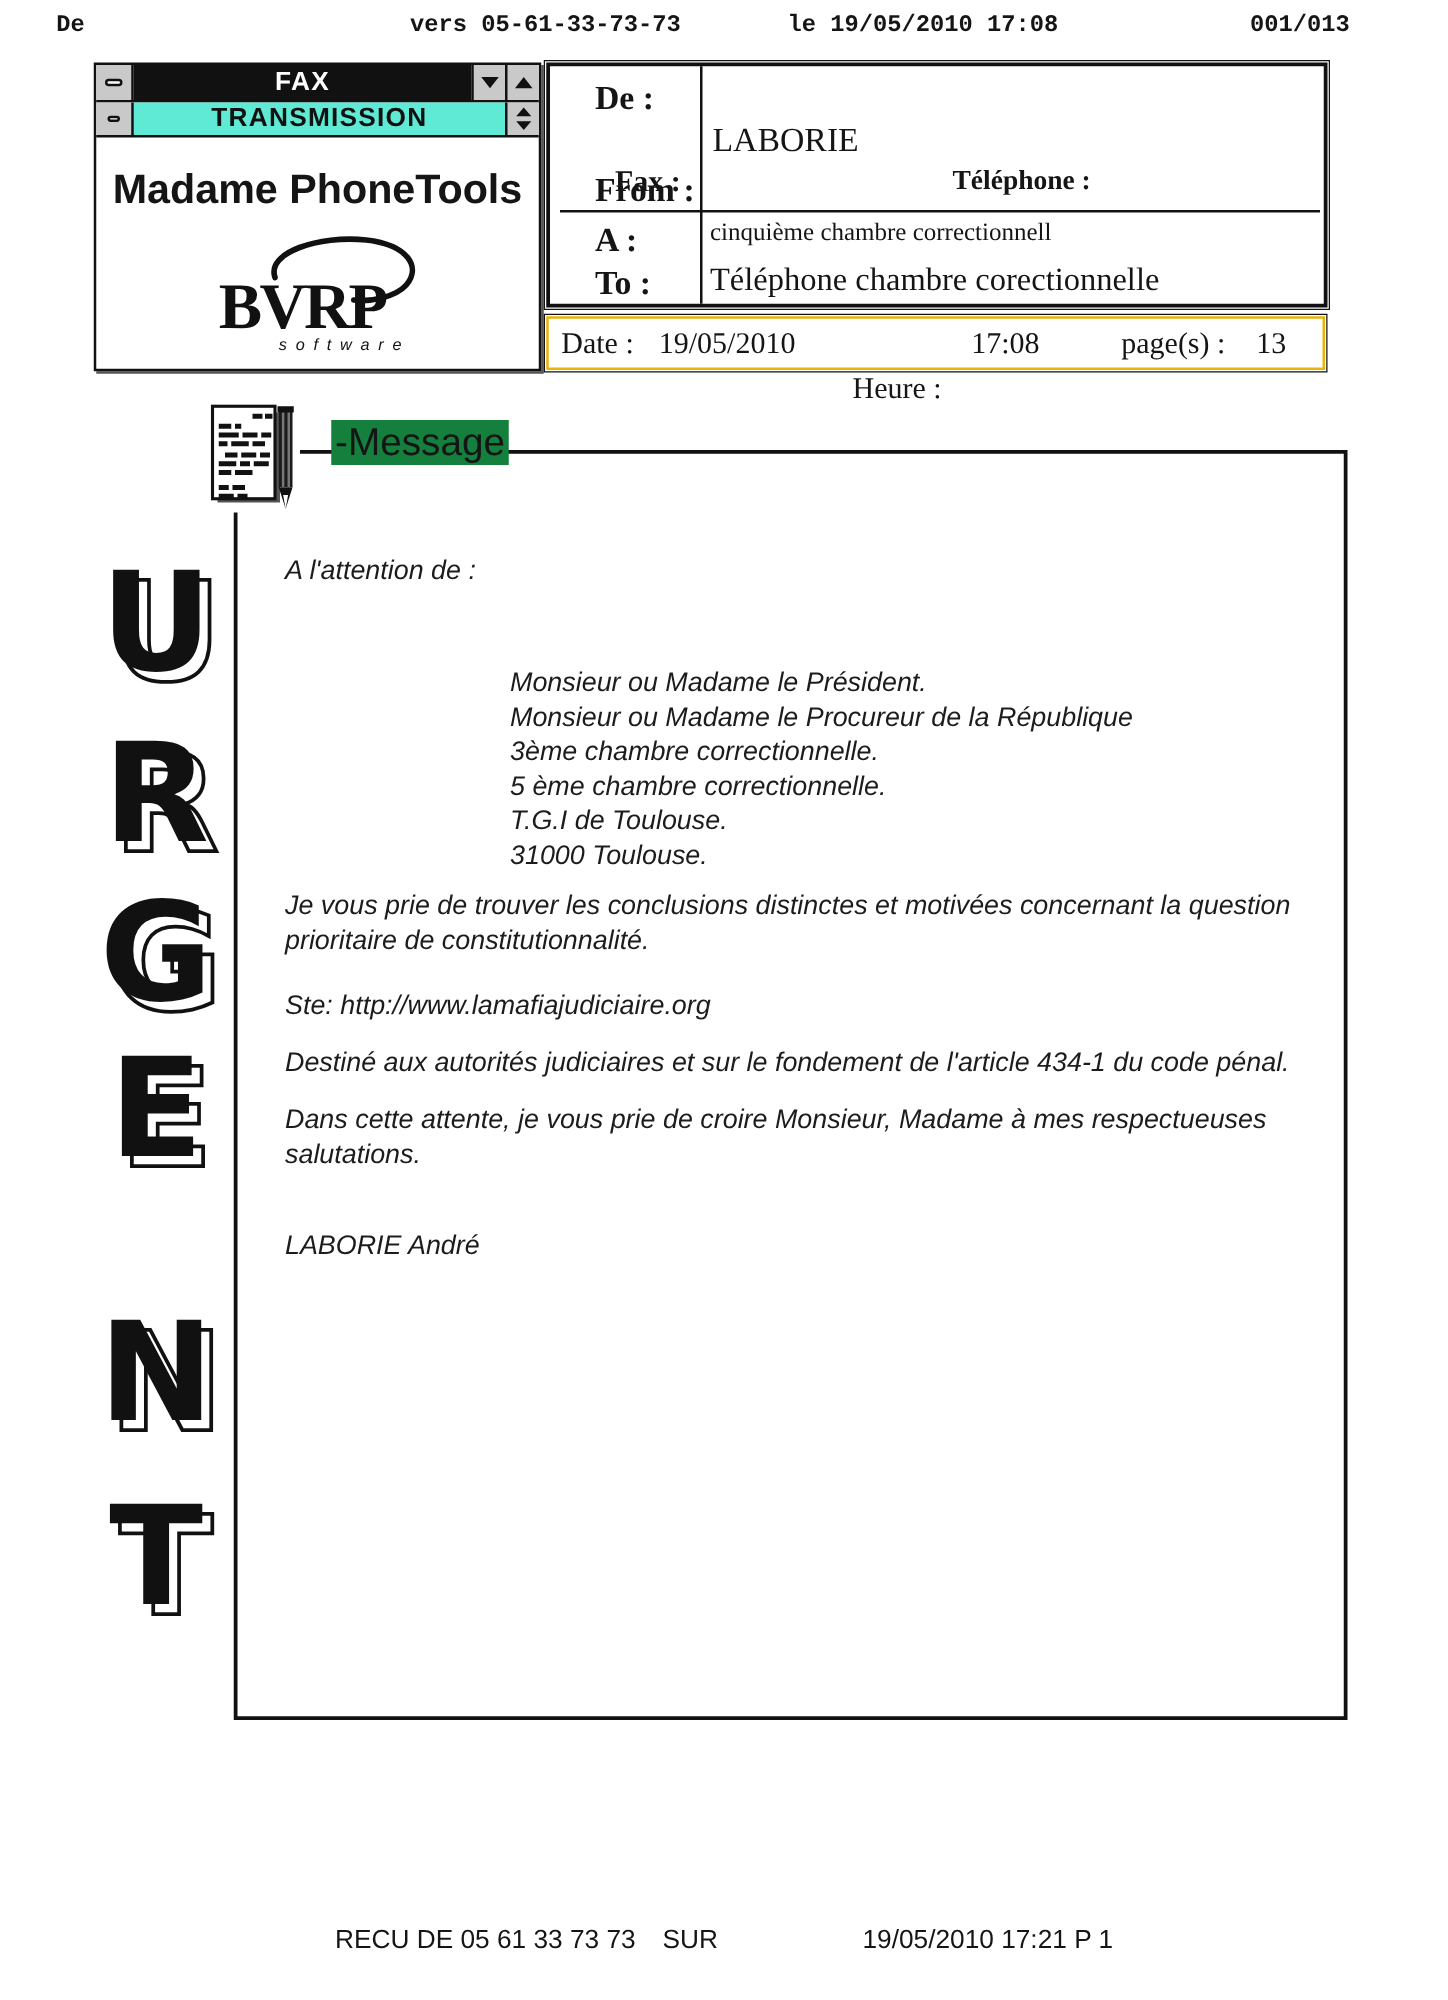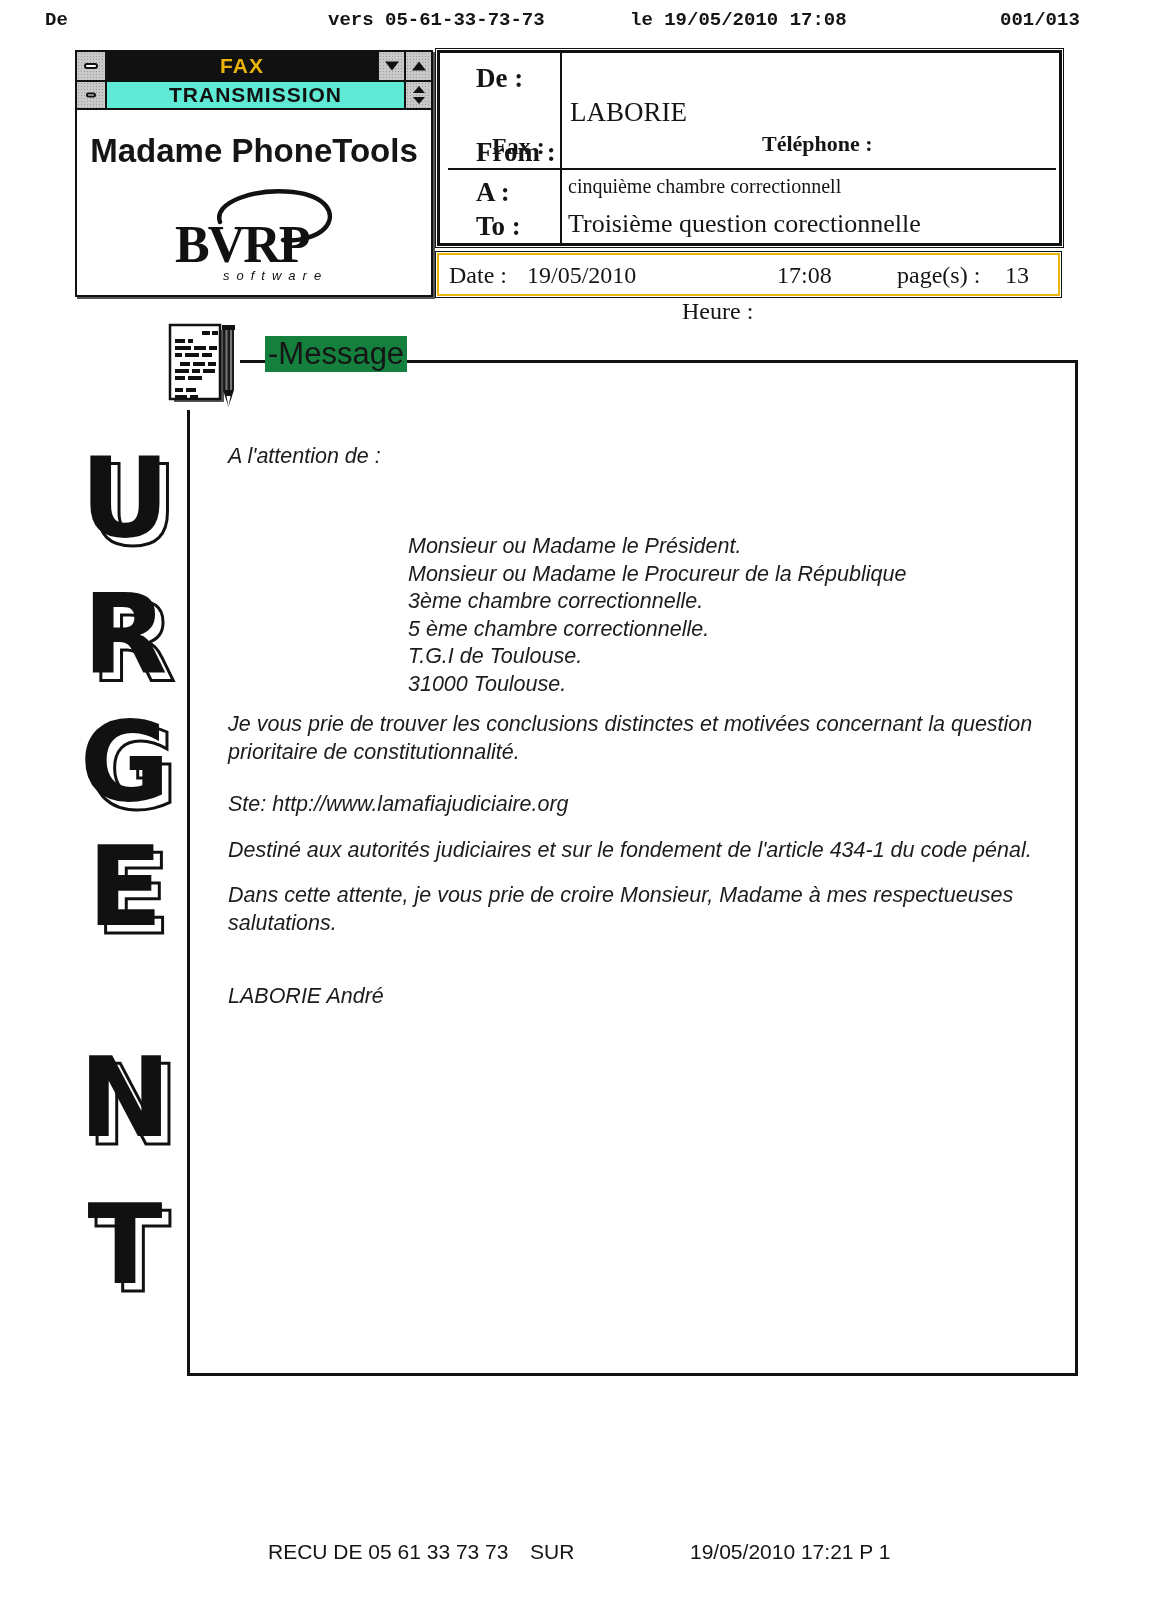--- a/index.html
+++ b/index.html
@@ -20,21 +20,21 @@
   .titlebar { display:flex; align-items:stretch; border-bottom:2px solid #111; height:30px; }
   .titlebar2 { height:28px; }
   .tb-btn { width:30px; background:#c9c9c9; border-right:2px solid #111; position:relative;
     background-image:radial-gradient(#9a9a9a 18%, transparent 19%); background-size:3px 3px; }
   .tb-btn.right { border-right:none; border-left:2px solid #111; width:27px; }
   .dash-glyph { position:absolute; left:50%; top:50%; transform:translate(-50%,-50%);
     width:14px; height:6px; background:#fff; border:2px solid #111; border-radius:3px; }
   .dash-glyph.small { width:10px; height:5px; }
   .tb-title { flex:1; display:flex; align-items:center; justify-content:center;
     font-weight:bold; font-size:21px; letter-spacing:1px; }
-  .tb-title.fax { background:#111; color:#eab308; }
+  .tb-title.fax { background:#111; color:#ffffff; }
   .tb-title.trans { background:#5eead4; color:#111; }
   .tri-up { width:0; height:0; border-left:7px solid transparent; border-right:7px solid transparent;
     border-bottom:9px solid #111; position:absolute; left:50%; top:50%; transform:translate(-50%,-50%); }
   .tri-down { width:0; height:0; border-left:7px solid transparent; border-right:7px solid transparent;
     border-top:9px solid #111; position:absolute; left:50%; top:50%; transform:translate(-50%,-50%); }
   .spin-up { width:0; height:0; border-left:6px solid transparent; border-right:6px solid transparent;
     border-bottom:7px solid #111; position:absolute; left:50%; top:4px; transform:translateX(-50%); }
   .spin-down { width:0; height:0; border-left:6px solid transparent; border-right:6px solid transparent;
     border-top:7px solid #111; position:absolute; left:50%; bottom:4px; transform:translateX(-50%); }
   .app-name { text-align:center; font-weight:bold; font-size:33px; margin-top:22px;
@@ -146,21 +146,21 @@
   <div class="form-divider"></div>
   <div class="form-hr"></div>
   <span class="f-lbl" id="f-de">De :</span>
   <span class="f-lbl" id="f-from">From :</span>
   <span class="f-val" id="f-laborie">LABORIE</span>
   <span class="f-lbl" id="f-fax">Fax :</span>
   <span class="f-lbl" id="f-tel">Téléphone :</span>
   <span class="f-lbl" id="f-a">A :</span>
   <span class="f-lbl" id="f-to">To :</span>
   <span class="f-val" id="f-aval">cinquième chambre correctionnell</span>
-  <span class="f-val" id="f-toval">Troisième question corectionnelle</span>
+  <span class="f-val" id="f-toval">Téléphone chambre corectionnelle</span>
 </div>
 
 <div class="date-box">
   <span id="d-lbl">Date :</span>
   <span id="d-val">19/05/2010</span>
   <span id="hr-lbl">Heure :</span>
   <span id="hr-val">17:08</span>
   <span id="pg-lbl">page(s) :</span>
   <span id="pg-val">13</span>
 </div>

